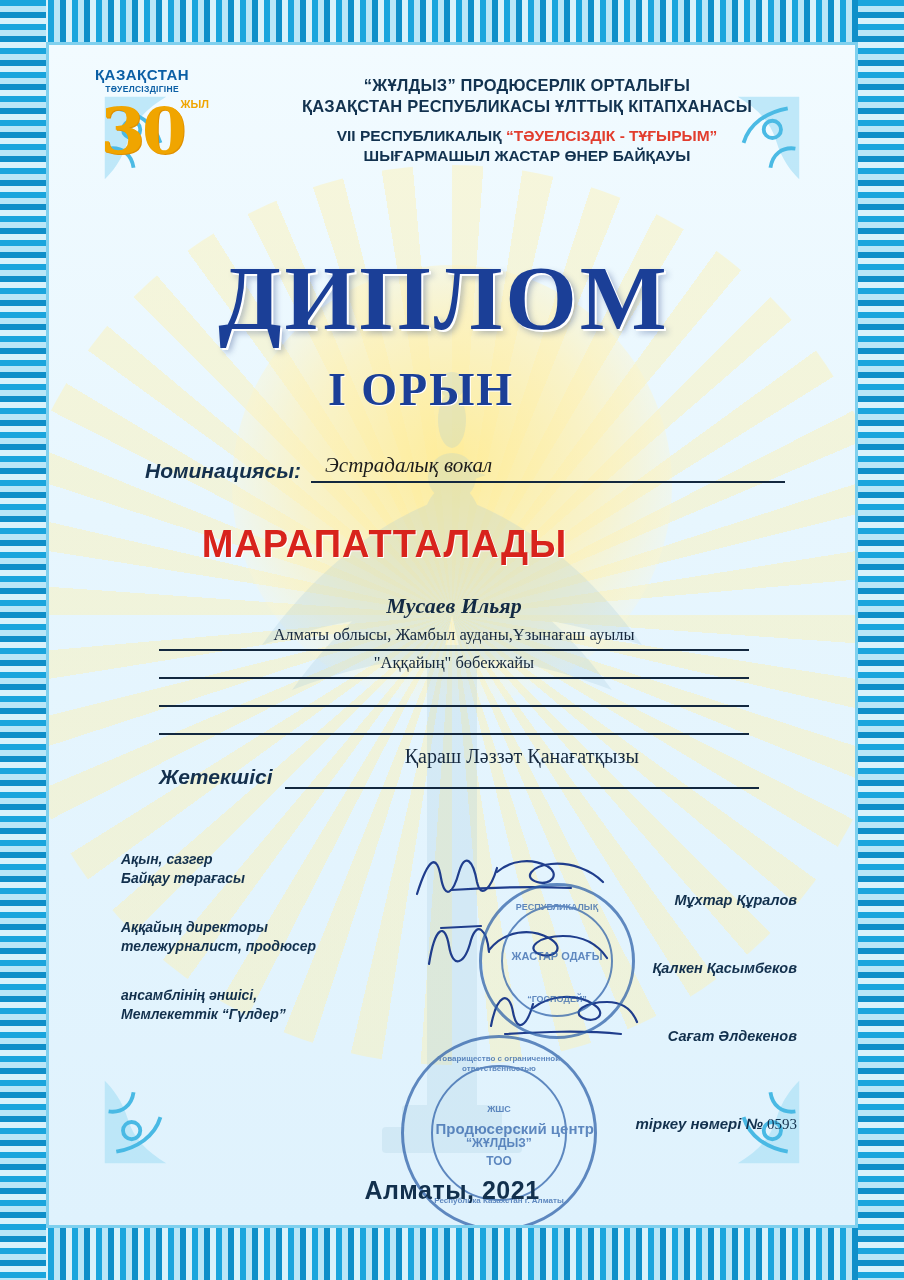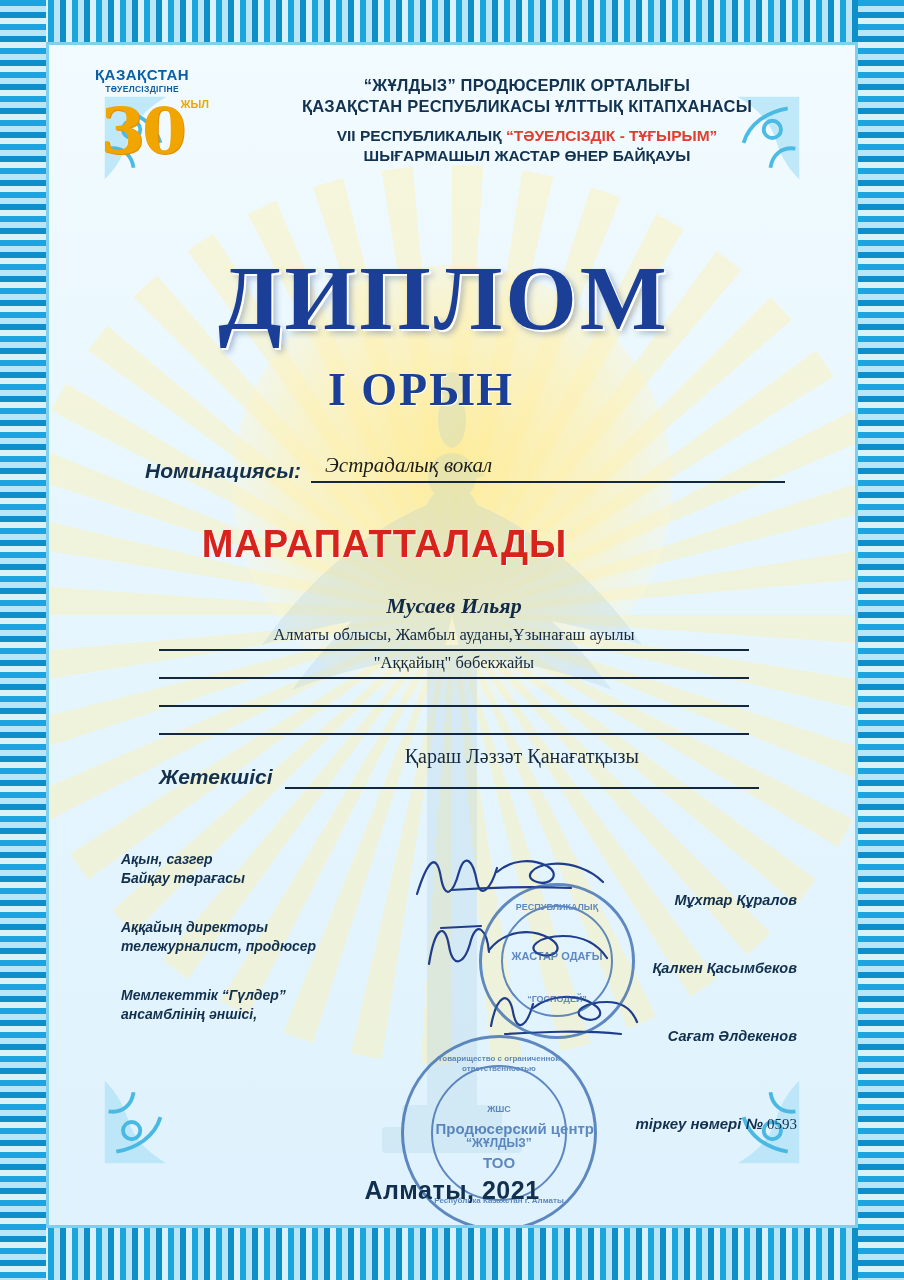--- a/index.html
+++ b/index.html
@@ -568,22 +568,22 @@
             <path d="M8 44 C14 6 24 2 28 26 C32 50 44 44 50 20 C56 0 66 10 68 32"></path>
             <path d="M68 30 C84 10 110 8 128 18 C146 28 132 40 118 34 C104 28 118 16 142 16 C164 16 178 26 186 38"></path>
             <path d="M20 8 L60 6"></path>
           </g>
         </svg>
         <div class="sig-name">Қалкен Қасымбеков</div>
       </div>
 
       <div class="sig-row">
         <div class="sig-role">
+          <div>ансамблінің әншісі,</div>
           <div>Мемлекеттік “Гүлдер”</div>
-          <div>ансамблінің әншісі,</div>
         </div>
         <svg class="scribble scribble-3" width="160" height="54" viewBox="0 0 160 54">
           <g fill="none" stroke="#1f3d8c" stroke-width="2.2" stroke-linecap="round">
             <path d="M10 40 C16 8 28 4 32 26 C36 48 46 40 52 18"></path>
             <path d="M52 22 C70 8 96 8 112 18 C128 28 114 38 102 32 C90 26 104 16 126 16 C144 16 152 26 156 36"></path>
             <path d="M24 48 C60 46 100 44 140 48"></path>
           </g>
         </svg>
         <div class="sig-name">Сағат Әлдекенов</div>
       </div>
@@ -595,21 +595,21 @@
       <div class="stamp-text-c" style="top:64px;font-size:11px;">ЖАСТАР ОДАҒЫ</div>
       <div class="stamp-text-c" style="top:108px;">“ГОСПОДЕЙ”</div>
     </div>
 
     <div class="stamp stamp-round-2">
       <div class="stamp-inner" style="width:132px;height:132px;"></div>
       <div class="stamp-text-c" style="top:16px;font-size:8px;">Товарищество с ограниченной ответственностью</div>
       <div class="stamp-text-c" style="top:66px;font-size:9px;">ЖШС</div>
       <div class="stamp-text-c" style="top:82px;font-size:15px;text-align:right;">Продюсерский центр</div>
       <div class="stamp-text-c" style="top:98px;font-size:12px;">“ЖҰЛДЫЗ”</div>
-      <div class="stamp-text-c" style="top:116px;font-size:15px;">ТОО</div>
+      <div class="stamp-text-c" style="top:116px;font-size:12px;">ТОО</div>
       <div class="stamp-text-c" style="top:158px;font-size:8px;">Республика Казахстан  г. Алматы</div>
     </div>
 
     <div class="reg-number">
       <span>тіркеу нөмері</span>
       <span>№</span>
       <span class="regno">0593</span>
     </div>
 
     <div class="footer-city">Алматы, 2021</div>

